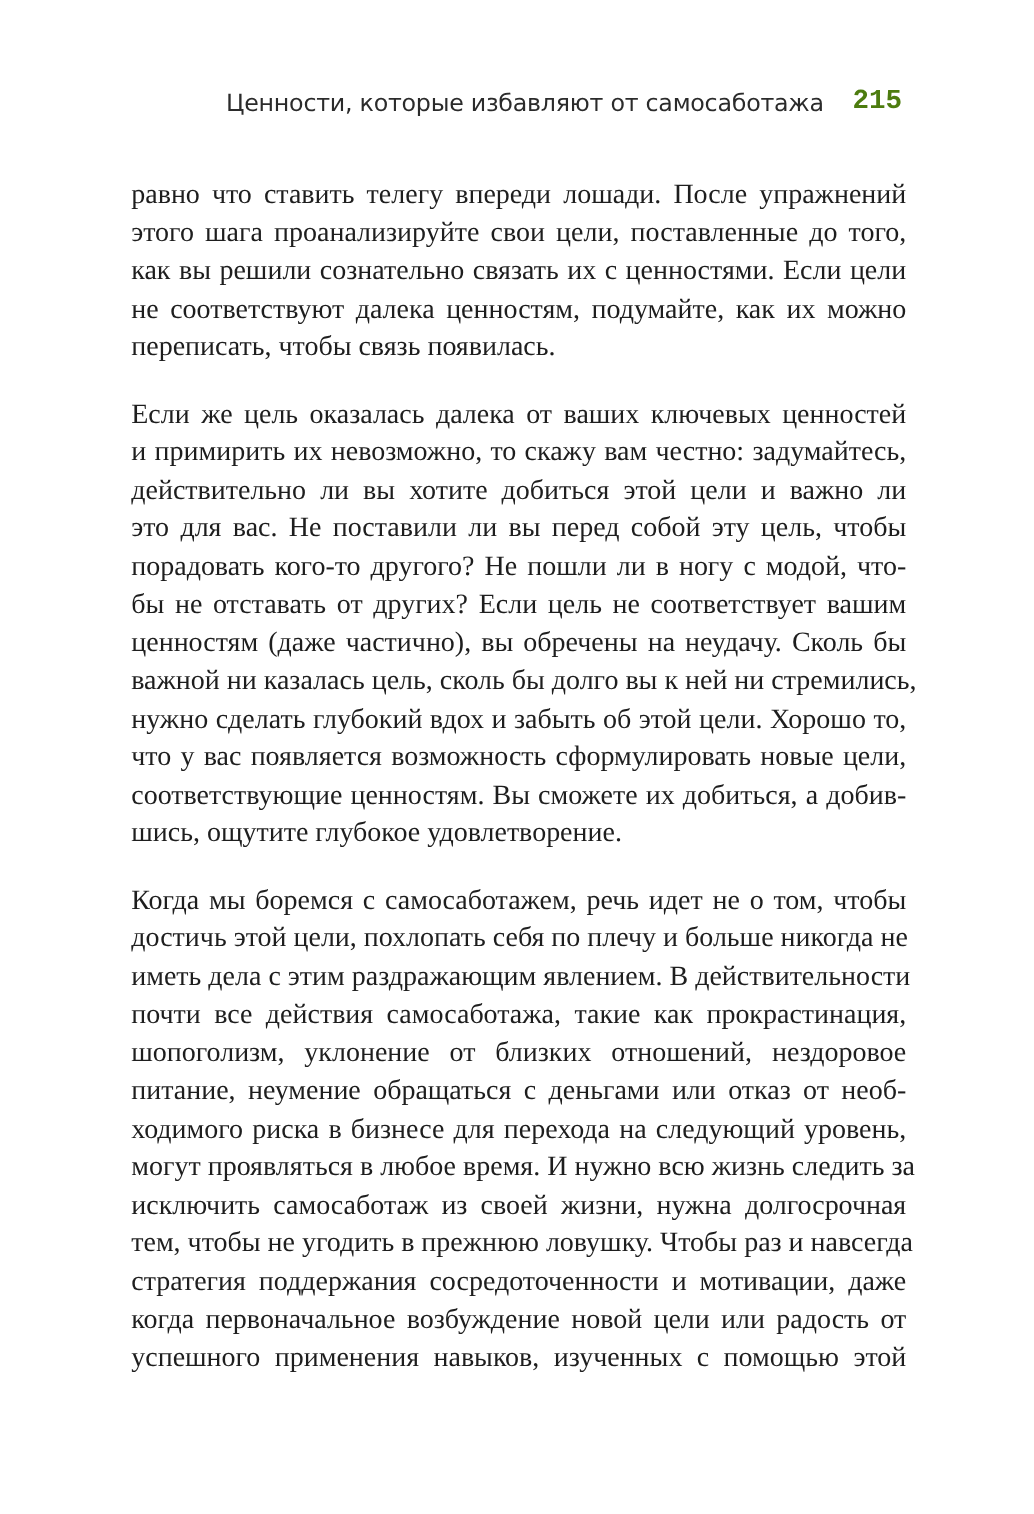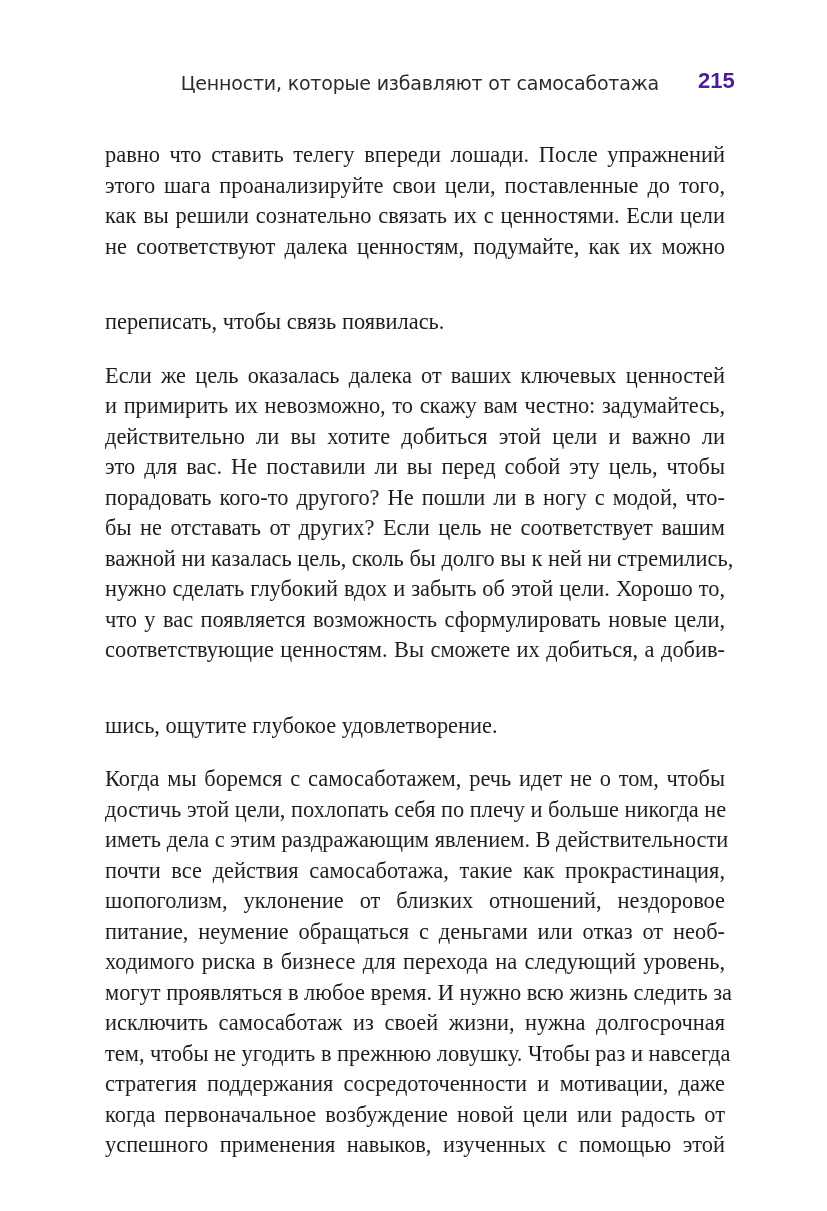--- a/index.html
+++ b/index.html
@@ -7,32 +7,32 @@
     .running-head {
       position: absolute; top: 66px; left: 0; width: 827px; height: 40px; padding-left: 24px;
     }
     .rh-title {
       position: absolute; right: 192px; top: 6px;
       font-family: "DejaVu Sans", sans-serif; font-size: 19px; color: #2b2b2b;
       letter-spacing: -0.2px; white-space: nowrap;
     }
     .rh-page {
       position: absolute; left: 682px; top: 2px;
-      font-family: Liberation Sans, sans-serif; font-size: 22px; font-weight: bold; color: #4c1d95; margin-left: 16px;
+      font-family: Liberation Mono, monospace; font-size: 22px; font-weight: bold; color: #4d7c0f;
     }
     .body-text {
       position: absolute; left: 105px; top: 140px; width: 620px;
       font-family: "Liberation Serif", serif; font-size: 22.4px; color: #1e1e1e;
     }
     .para { margin: 0 0 23px 0; }
     .line {
       height: 30.5px; line-height: 30.5px; white-space: nowrap;
       text-align: justify; text-align-last: justify; overflow: visible;
     }
-    .line.last { text-align-last: left; margin-top: 45px; }
+    .line.last { text-align-last: left; }
   </style>
 </head>
 <body>
 
 <div class="running-head">
   <span class="rh-title">Ценности, которые избавляют от самосаботажа</span>
   <span class="rh-page">215</span>
 </div>
 
 <div class="body-text">
@@ -43,20 +43,21 @@
     <div class="line">не соответствуют далека ценностям, подумайте, как их можно</div>
     <div class="line last">переписать, чтобы связь появилась.</div>
   </div>
   <div class="para">
     <div class="line">Если же цель оказалась далека от ваших ключевых ценностей</div>
     <div class="line">и примирить их невозможно, то скажу вам честно: задумайтесь,</div>
     <div class="line">действительно ли вы хотите добиться этой цели и важно ли</div>
     <div class="line">это для вас. Не поставили ли вы перед собой эту цель, чтобы</div>
     <div class="line">порадовать кого-то другого? Не пошли ли в ногу с модой, что-</div>
     <div class="line">бы не отставать от других? Если цель не соответствует вашим</div>
+    <div class="line">ценностям (даже частично), вы обречены на неудачу. Сколь бы</div>
     <div class="line">важной ни казалась цель, сколь бы долго вы к ней ни стремились,</div>
     <div class="line">нужно сделать глубокий вдох и забыть об этой цели. Хорошо то,</div>
     <div class="line">что у вас появляется возможность сформулировать новые цели,</div>
     <div class="line">соответствующие ценностям. Вы сможете их добиться, а добив-</div>
     <div class="line last">шись, ощутите глубокое удовлетворение.</div>
   </div>
   <div class="para">
     <div class="line">Когда мы боремся с самосаботажем, речь идет не о том, чтобы</div>
     <div class="line">достичь этой цели, похлопать себя по плечу и больше никогда не</div>
     <div class="line">иметь дела с этим раздражающим явлением. В действительности</div>

